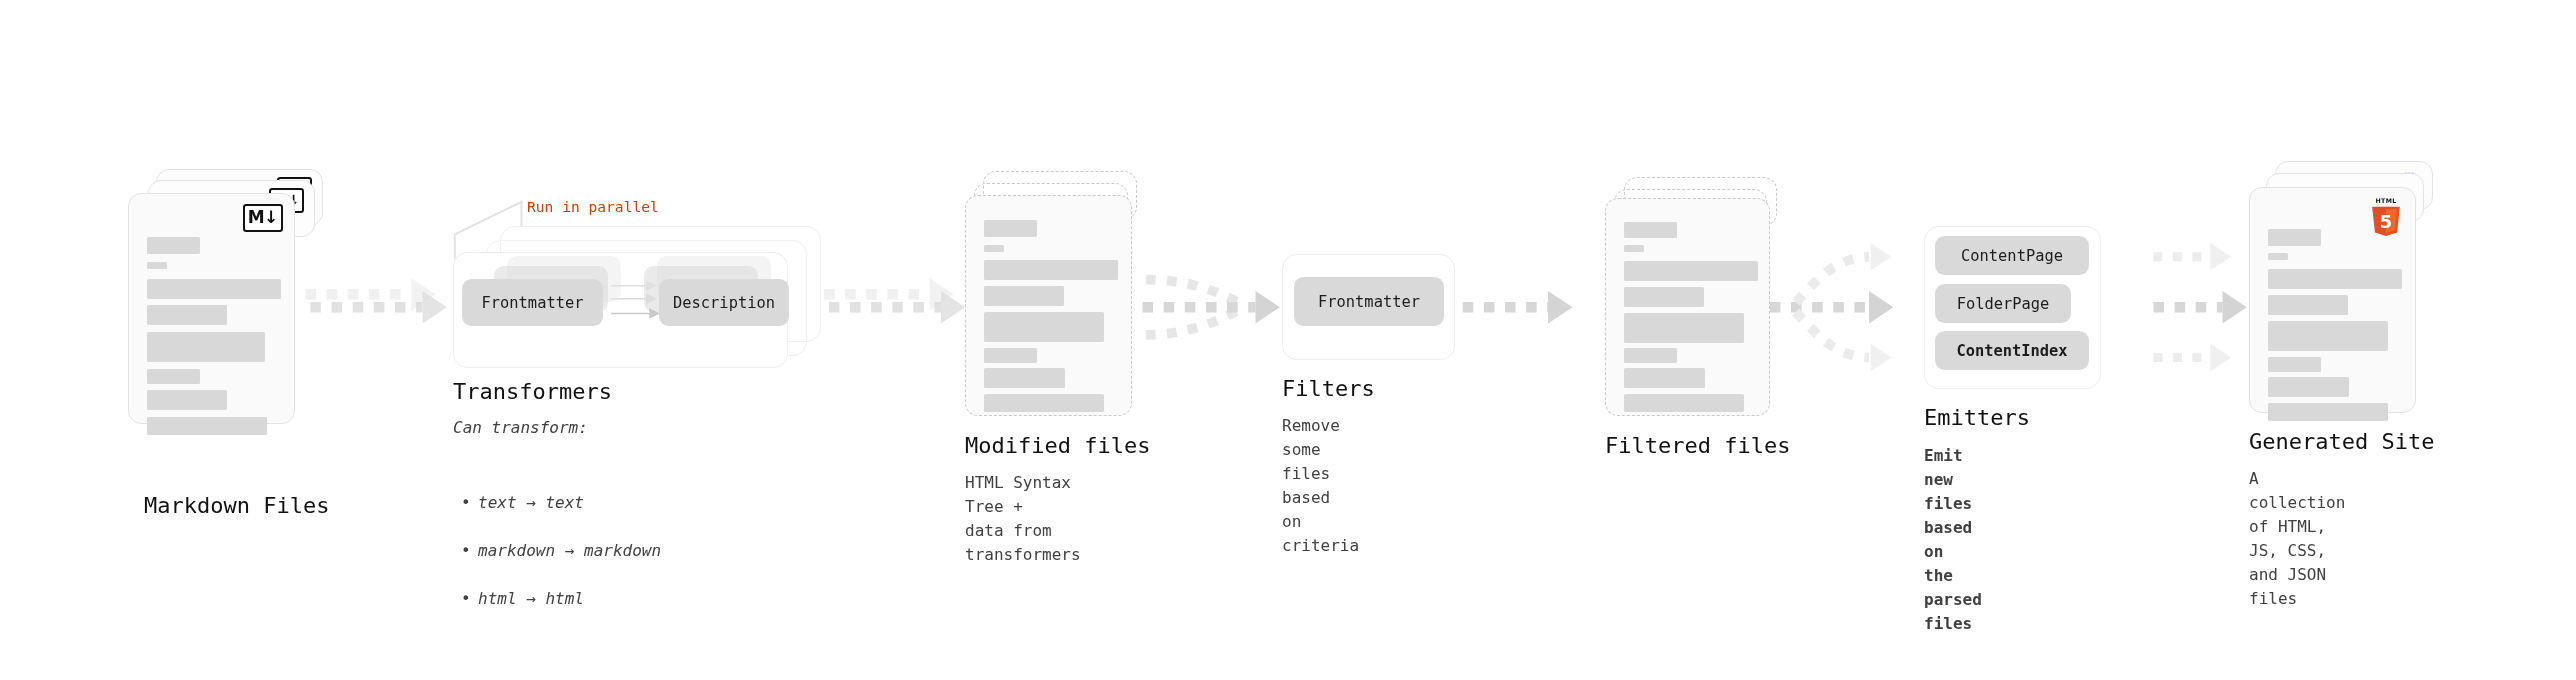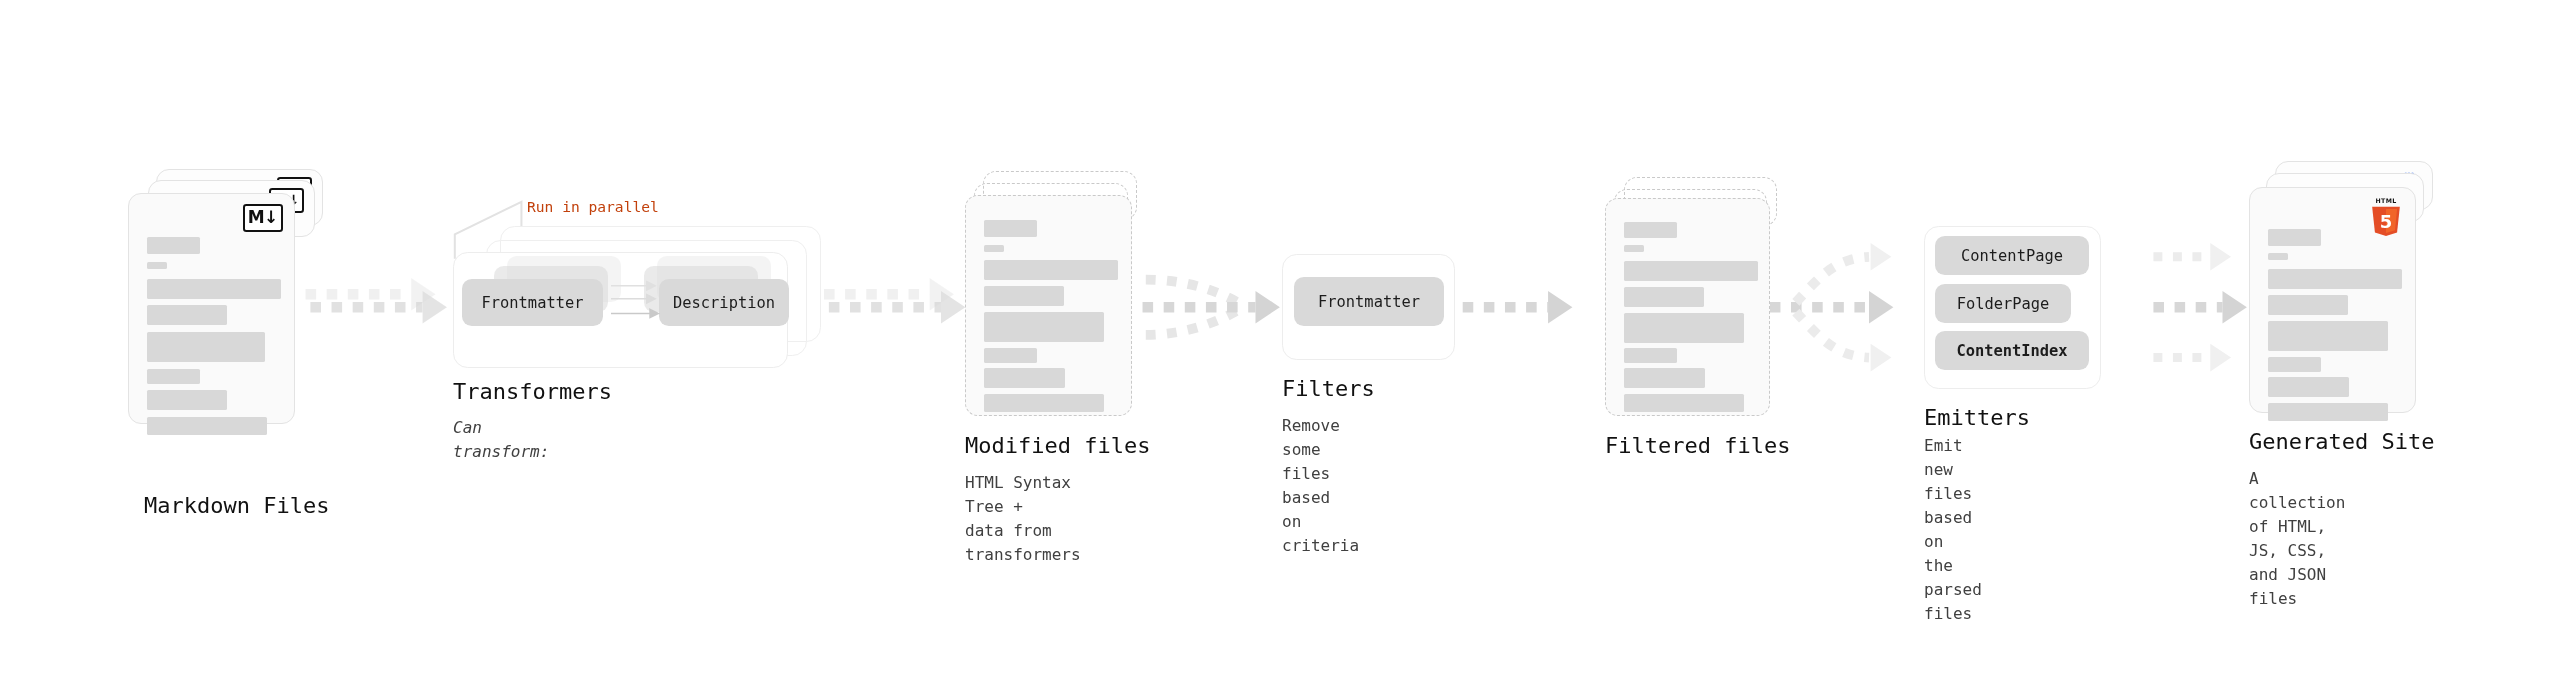--- a/index.html
+++ b/index.html
@@ -224,20 +224,25 @@
       </g>
       <g stroke="#c9c9c9" stroke-width="2" fill="#c9c9c9">
         <line x1="0" y1="46" x2="48" y2="46"></line>
           <path d="M48,41 L58,46 L48,51 Z"></path>
       </g>
     </svg>
 
     <div class="title" style="left:453px;top:379px;">Transformers</div>
     <div class="sub" style="left:453px;top:392px;font-style:italic;">
       <div>Can transform:</div>
+      <ul class="bullets" style="margin-top:3.3px;padding-left:8.1px;">
+        <li>text → text</li>
+        <li>markdown → markdown</li>
+        <li>html → html</li>
+      </ul>
     </div>
   </div>
 
   <div class="node">
     <div class="doccard dashed" style="left:983px;top:171px;width:154px;height:49px;background:transparent;"></div>
     <div class="doccard dashed" style="left:974px;top:183px;width:154px;height:49px;background:transparent;"></div>
 
     <div class="doccard dashed" style="left:965px;top:195px;width:167px;height:221px;">
       <div class="skel" style="left:18px;top:24.4px;width:53px;height:17px;"></div>
       <div class="skel" style="left:18px;top:49px;width:20.3px;height:7.3px;"></div>
@@ -281,21 +286,21 @@
     <div class="title" style="left:1605px;top:433px;">Filtered files</div>
   </div>
 
   <div class="node">
     <div class="groupbox" style="left:1924px;top:226px;width:177px;height:163px;border-color:#ededed;"></div>
     <div class="chip" style="left:1935px;top:236px;width:154px;height:39px;">ContentPage</div>
     <div class="chip" style="left:1935px;top:284px;width:136px;height:39px;">FolderPage</div>
     <div class="chip" style="left:1935px;top:331px;width:154px;height:39px;font-weight:bold;">ContentIndex</div>
 
     <div class="title" style="left:1924px;top:405px;">Emitters</div>
-    <div class="sub" style="left:1924px;top:434px;">Emit new files based on
+    <div class="sub" style="left:1924px;top:444px;font-weight:bold;">Emit new files based on
 the parsed files</div>
   </div>
 
   <div class="node">
 
     <div class="doccard ghost" style="left:2275px;top:161px;width:158px;height:49px;">
       <div class="css3-label" style="right:18px;top:9.8px;">CSS</div>
       <div class="css3-badge" style="right:14px;top:21px;width:28px;height:4.1px;"></div>
     </div>
 

